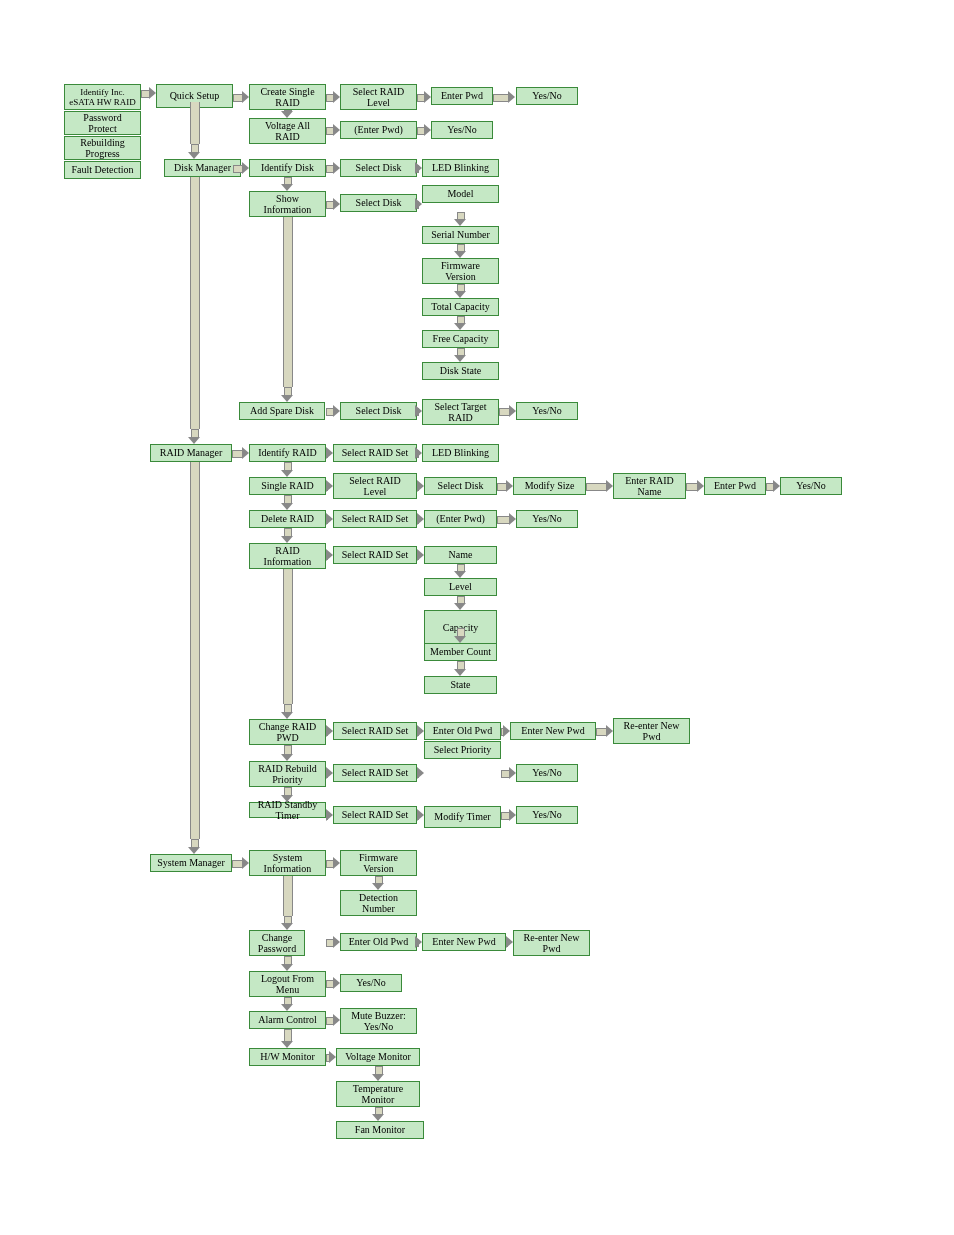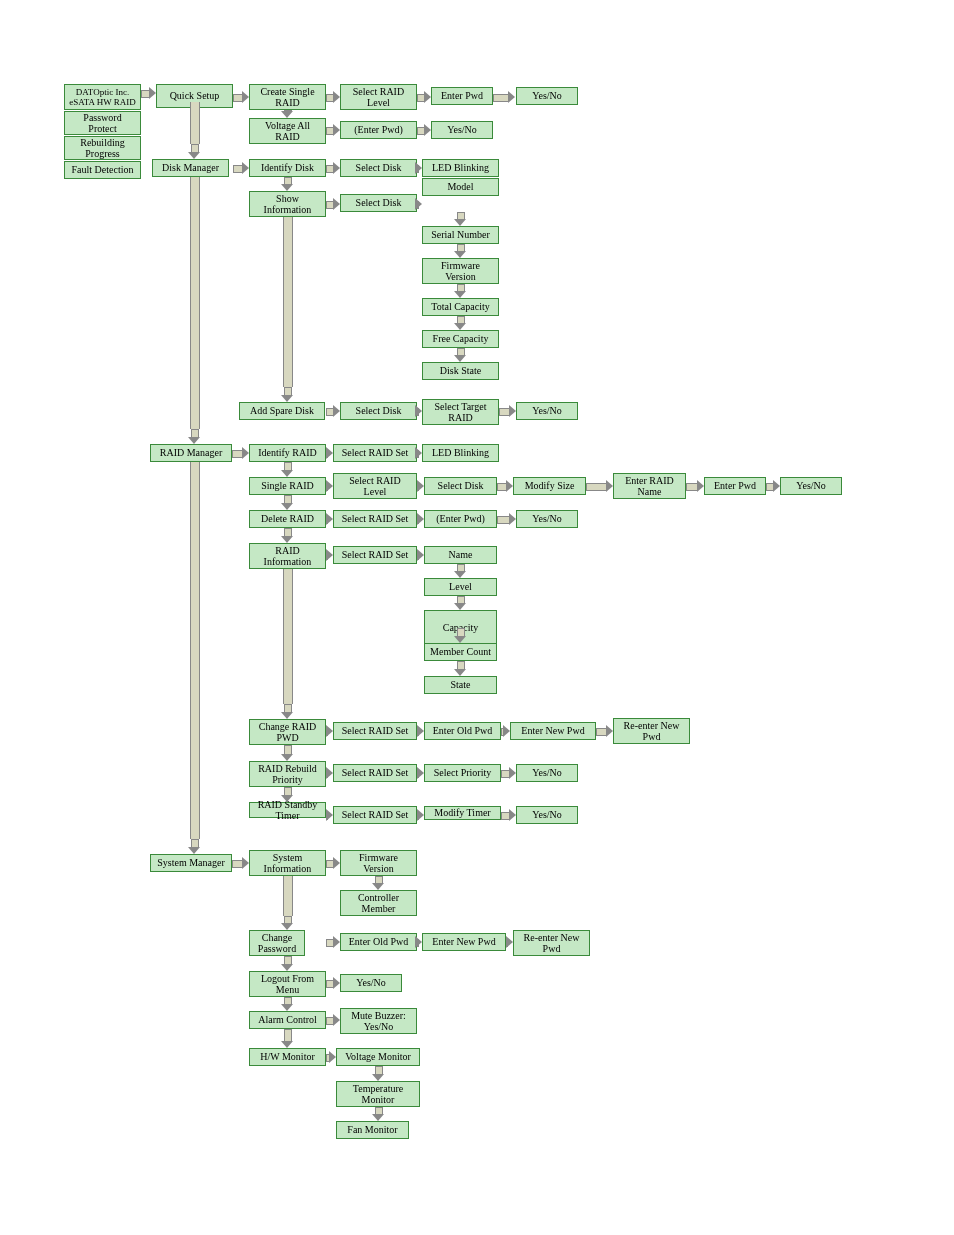--- a/index.html
+++ b/index.html
@@ -11,46 +11,46 @@
 .arrow-d{position:absolute;width:12px}
 .arrow-d::before{content:"";position:absolute;top:0;bottom:6px;left:3px;width:6px;background:#d8d8c0;border:1px solid #888}
 .arrow-d::after{content:"";position:absolute;bottom:0;left:0;width:0;height:0;border-left:6px solid transparent;border-right:6px solid transparent;border-top:7px solid #888}
 .stem{position:absolute;width:8px;background:#d8d8c0;border-left:1px solid #888;border-right:1px solid #888}
 </style>
 </head>
 <body>
 
 <div class="canvas">
 
-<div class="box" style="left:64px;top:84px;width:77px;height:26px;font-size:9px;white-space:pre-line">DATOptic Inc.
+<div class="box" style="left:64px;top:84px;width:77px;height:26px;font-size:9px;white-space:pre-line">Identify Inc.
 eSATA HW RAID</div>
 <div class="box" style="left:64px;top:111px;width:77px;height:24px">Password Protect</div>
 <div class="box" style="left:64px;top:136px;width:77px;height:24px">Rebuilding Progress</div>
 <div class="box" style="left:64px;top:161px;width:77px;height:18px">Fault Detection</div>
 
 <div class="box" style="left:156px;top:84px;width:77px;height:24px">Quick Setup</div>
-<div class="box" style="left:152px;top:159px;width:77px;height:18px">Disk Manager</div>
+<div class="box" style="left:164px;top:159px;width:77px;height:18px">Disk Manager</div>
 <div class="box" style="left:150px;top:444px;width:82px;height:18px">RAID Manager</div>
 <div class="box" style="left:150px;top:854px;width:82px;height:18px">System Manager</div>
 
 <div class="box" style="left:249px;top:84px;width:77px;height:26px">Create Single RAID</div>
 <div class="box" style="left:340px;top:84px;width:77px;height:26px">Select RAID Level</div>
 <div class="box" style="left:431px;top:87px;width:62px;height:18px">Enter Pwd</div>
 <div class="box" style="left:516px;top:87px;width:62px;height:18px">Yes/No</div>
 <div class="box" style="left:249px;top:118px;width:77px;height:26px">Voltage All RAID</div>
 <div class="box" style="left:340px;top:121px;width:77px;height:18px">(Enter Pwd)</div>
 <div class="box" style="left:431px;top:121px;width:62px;height:18px">Yes/No</div>
 
 <div class="box" style="left:249px;top:159px;width:77px;height:18px">Identify Disk</div>
 <div class="box" style="left:340px;top:159px;width:77px;height:18px">Select Disk</div>
 <div class="box" style="left:422px;top:159px;width:77px;height:18px">LED Blinking</div>
 
 <div class="box" style="left:249px;top:191px;width:77px;height:26px">Show Information</div>
 <div class="box" style="left:340px;top:194px;width:77px;height:18px">Select Disk</div>
-<div class="box" style="left:422px;top:178px;width:77px;height:18px">Model</div>
+<div class="box" style="left:422px;top:185px;width:77px;height:18px">Model</div>
 <div class="box" style="left:422px;top:226px;width:77px;height:18px">Serial Number</div>
 <div class="box" style="left:422px;top:258px;width:77px;height:26px">Firmware Version</div>
 <div class="box" style="left:422px;top:298px;width:77px;height:18px">Total Capacity</div>
 <div class="box" style="left:422px;top:330px;width:77px;height:18px">Free Capacity</div>
 <div class="box" style="left:422px;top:362px;width:77px;height:18px">Disk State</div>
 
 <div class="box" style="left:239px;top:402px;width:86px;height:18px">Add Spare Disk</div>
 <div class="box" style="left:340px;top:402px;width:77px;height:18px">Select Disk</div>
 <div class="box" style="left:422px;top:399px;width:77px;height:26px">Select Target RAID</div>
 <div class="box" style="left:516px;top:402px;width:62px;height:18px">Yes/No</div>
@@ -81,47 +81,47 @@
 <div class="box" style="left:424px;top:676px;width:73px;height:18px">State</div>
 
 <div class="box" style="left:249px;top:719px;width:77px;height:26px">Change RAID PWD</div>
 <div class="box" style="left:333px;top:722px;width:84px;height:18px">Select RAID Set</div>
 <div class="box" style="left:424px;top:722px;width:77px;height:18px">Enter Old Pwd</div>
 <div class="box" style="left:510px;top:722px;width:86px;height:18px">Enter New Pwd</div>
 <div class="box" style="left:613px;top:718px;width:77px;height:26px">Re-enter New Pwd</div>
 
 <div class="box" style="left:249px;top:761px;width:77px;height:26px">RAID Rebuild Priority</div>
 <div class="box" style="left:333px;top:764px;width:84px;height:18px">Select RAID Set</div>
-<div class="box" style="left:424px;top:764px;width:77px;height:18px">Select Priority</div>
+<div class="box" style="left:424px;top:741px;width:77px;height:18px">Select Priority</div>
 <div class="box" style="left:516px;top:764px;width:62px;height:18px">Yes/No</div>
 
 <div class="box" style="left:249px;top:802px;width:77px;height:16px">RAID Standby Timer</div>
 <div class="box" style="left:333px;top:806px;width:84px;height:18px">Select RAID Set</div>
-<div class="box" style="left:424px;top:806px;width:77px;height:14px">Modify Timer</div>
+<div class="box" style="left:424px;top:806px;width:77px;height:22px">Modify Timer</div>
 <div class="box" style="left:516px;top:806px;width:62px;height:18px">Yes/No</div>
 
 <div class="box" style="left:249px;top:850px;width:77px;height:26px">System Information</div>
 <div class="box" style="left:340px;top:850px;width:77px;height:26px">Firmware Version</div>
-<div class="box" style="left:340px;top:890px;width:77px;height:26px">Controller Member</div>
+<div class="box" style="left:340px;top:890px;width:77px;height:26px">Detection Number</div>
 
 <div class="box" style="left:249px;top:930px;width:56px;height:26px">Change Password</div>
 <div class="box" style="left:340px;top:933px;width:77px;height:18px">Enter Old Pwd</div>
 <div class="box" style="left:422px;top:933px;width:84px;height:18px">Enter New Pwd</div>
 <div class="box" style="left:513px;top:930px;width:77px;height:26px">Re-enter New Pwd</div>
 
 <div class="box" style="left:249px;top:971px;width:77px;height:26px">Logout From Menu</div>
 <div class="box" style="left:340px;top:974px;width:62px;height:18px">Yes/No</div>
 
 <div class="box" style="left:249px;top:1011px;width:77px;height:18px">Alarm Control</div>
 <div class="box" style="left:340px;top:1008px;width:77px;height:26px">Mute Buzzer: Yes/No</div>
 
 <div class="box" style="left:249px;top:1048px;width:77px;height:18px">H/W Monitor</div>
 <div class="box" style="left:336px;top:1048px;width:84px;height:18px">Voltage Monitor</div>
 <div class="box" style="left:336px;top:1081px;width:84px;height:26px">Temperature Monitor</div>
-<div class="box" style="left:336px;top:1121px;width:73px;height:18px">Fan Monitor</div>
+<div class="box" style="left:336px;top:1121px;width:88px;height:18px">Fan Monitor</div>
 
 <div class="arrow-r" style="left:141px;top:87px;width:15px"></div>
 <div class="arrow-r" style="left:233px;top:91px;width:16px"></div>
 <div class="arrow-r" style="left:326px;top:91px;width:14px"></div>
 <div class="arrow-r" style="left:417px;top:91px;width:14px"></div>
 <div class="arrow-r" style="left:493px;top:91px;width:22px"></div>
 <div class="arrow-r" style="left:326px;top:124px;width:14px"></div>
 <div class="arrow-r" style="left:417px;top:124px;width:14px"></div>
 
 <div class="arrow-r" style="left:233px;top:162px;width:16px"></div>

